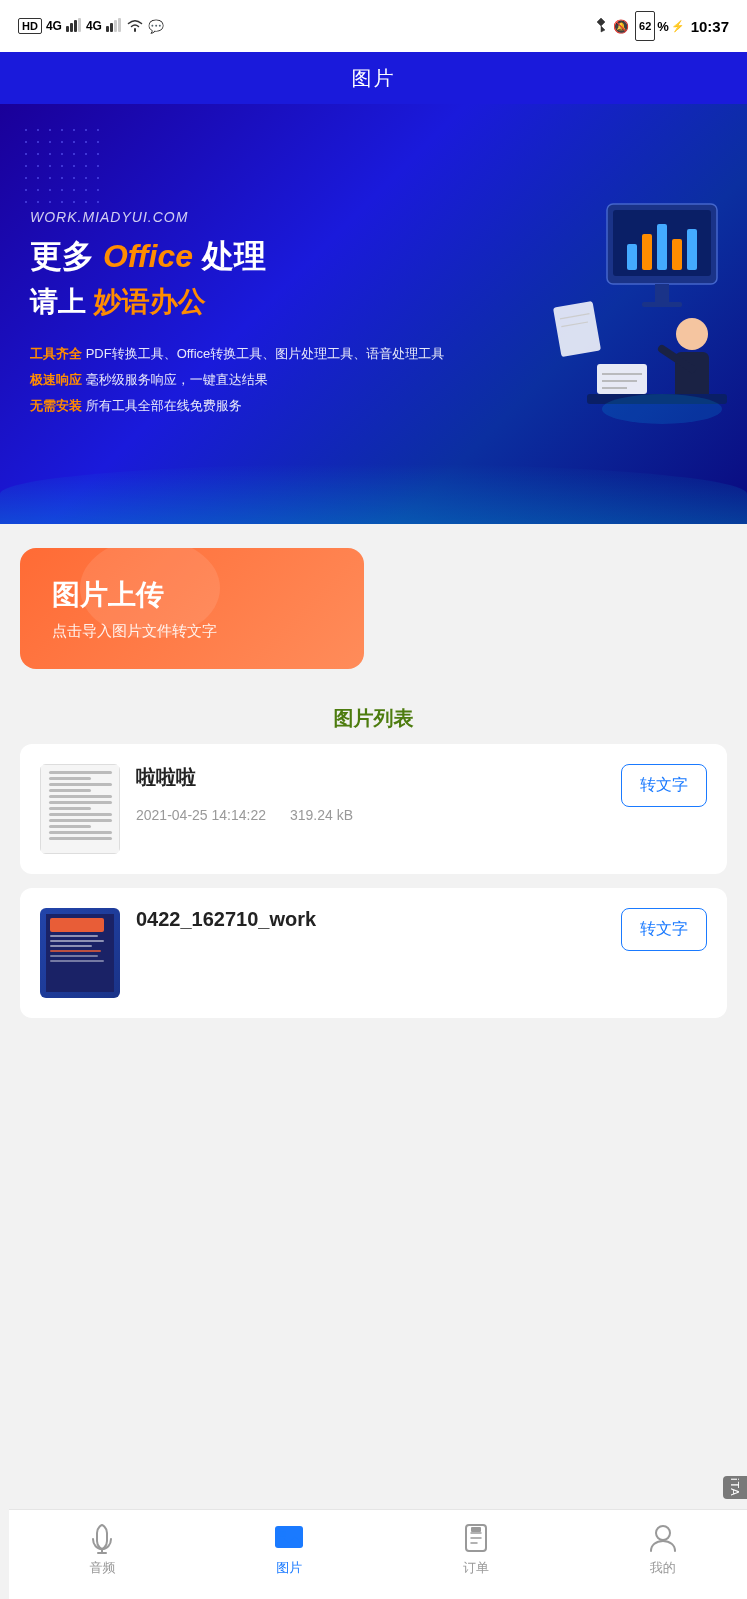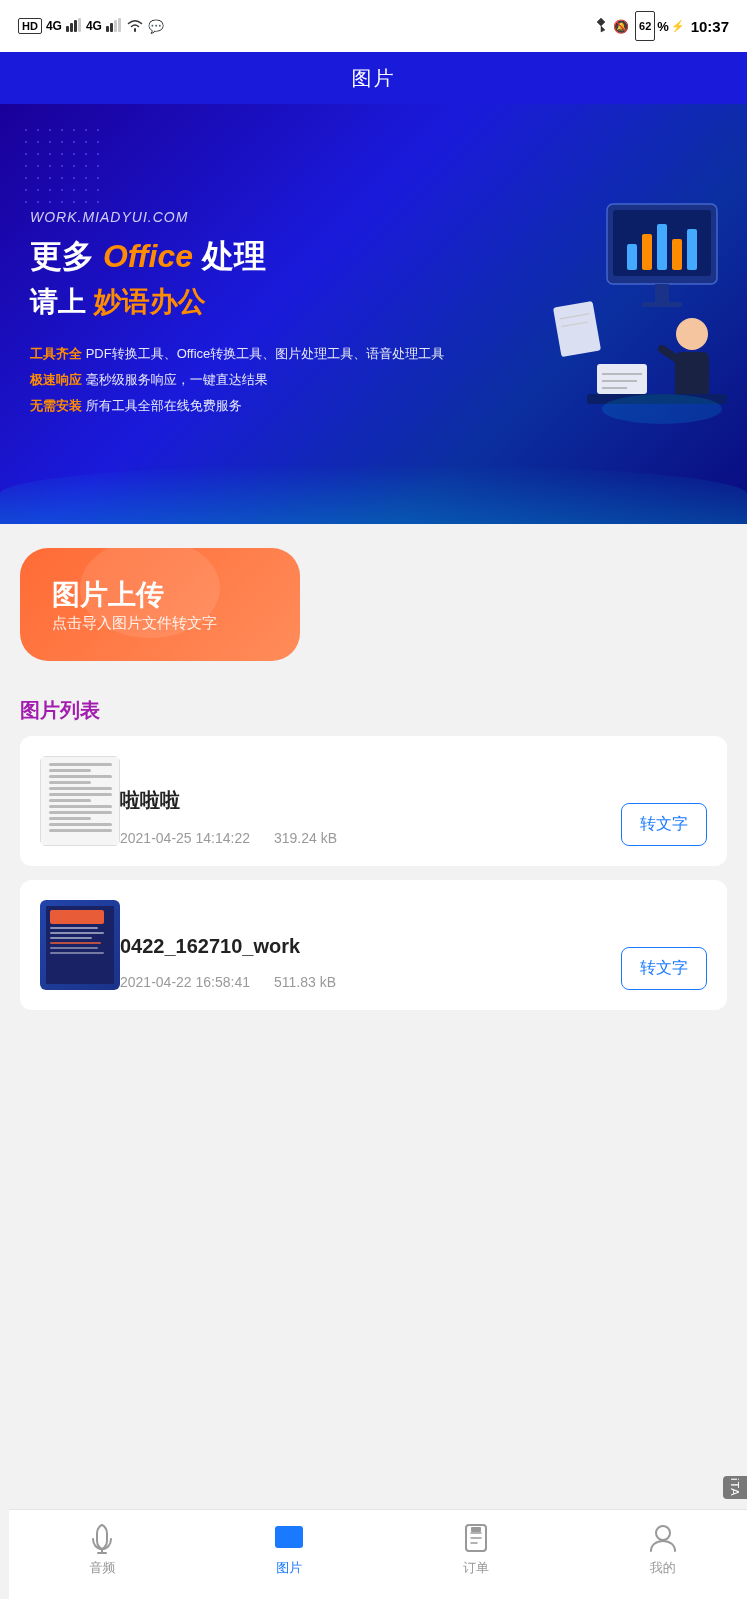--- a/index.html
+++ b/index.html
@@ -105,23 +105,23 @@
       border-radius: 50% 50% 0 0 / 30px 30px 0 0;
     }
 
     
     .upload-section {
       background: #f2f2f2;
       padding: 24px 20px 16px 20px;
     }
     .upload-btn {
       background: linear-gradient(135deg, #ff6b35, #ff8c5a);
-      border-radius: 28px;
+      border-radius: 16px;
       padding: 28px 32px;
-      width: 280px;
+      width: 344px;
       cursor: pointer;
       position: relative;
       overflow: hidden;
       border: none;
       text-align: left;
     }
     .upload-btn-bg {
       position: absolute;
       top: -10px; left: 60px;
       width: 140px; height: 100px;
@@ -133,43 +133,46 @@
       font-weight: 700;
       color: #fff;
       display: block;
       position: relative;
       z-index: 1;
     }
     .upload-btn-subtitle {
       font-size: 15px;
       color: rgba(255,255,255,0.9);
       display: block;
+      margin-top: 8px;
       position: relative;
       z-index: 1;
     }
 
     
     .list-section {
       padding: 0 20px;
     }
     .list-title {
       font-size: 20px;
       font-weight: 600;
-      color: #a21caf;
+      color: #4d7c0f;
       padding: 20px 0 12px 0;
+      text-align: center;
     }
 
     
     .file-item {
       background: #fff;
       border-radius: 12px;
       margin-bottom: 14px;
       padding: 20px 20px;
       display: flex;
-      align-items: flex-end;
+      align-items: flex-start;
+      gap: 16px;
     }
     .file-thumb {
       width: 80px;
       height: 90px;
       border-radius: 6px;
       overflow: hidden;
       flex-shrink: 0;
       background: #e8e8e8;
       display: flex;
       align-items: center;
@@ -443,24 +446,20 @@
           <div style="background:rgba(255,255,255,0.5);height:2px;width:90%;border-radius:1px;"></div>
           <div style="background:rgba(255,255,255,0.5);height:2px;width:70%;border-radius:1px;"></div>
           <div style="background:rgba(255,100,50,0.7);height:2px;width:85%;border-radius:1px;"></div>
           <div style="background:rgba(255,255,255,0.4);height:2px;width:80%;border-radius:1px;"></div>
           <div style="background:rgba(255,255,255,0.4);height:2px;width:90%;border-radius:1px;"></div>
         </div>
       </div>
     </div>
     <div class="file-info">
       <span class="file-name">0422_162710_work</span>
-      <div class="file-meta">
-        <span>2021-04-22 16:58:41</span>
-        <span>511.83 kB</span>
-      </div>
     </div>
     <div class="file-action">
       <button class="convert-btn">转文字</button>
     </div>
   </div>
 </div>
 
 <div class="spacer"></div>
 
 <div class="watermark">iTA</div>

